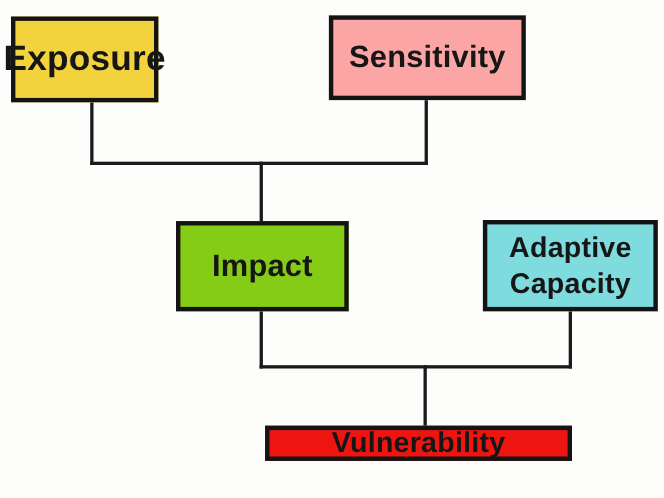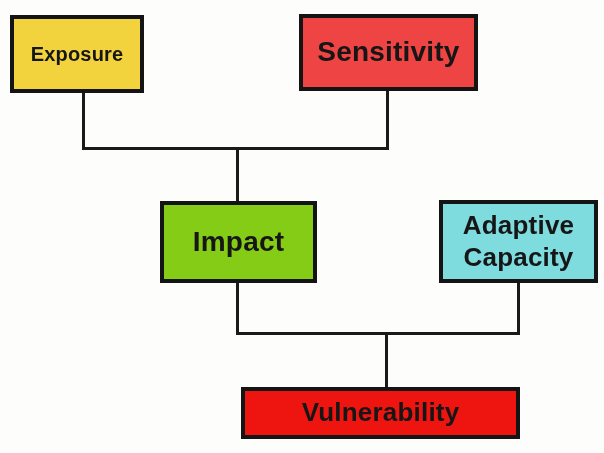--- a/index.html
+++ b/index.html
@@ -21,25 +21,25 @@
     border: 4px solid #141414;
     display: flex;
     align-items: center;
     justify-content: center;
     text-align: center;
     font-weight: bold;
     color: #161616;
     line-height: 1.22;
     letter-spacing: 0.2px;
   }
-  .node-exposure    { left: 10px;  top: 15px;  width: 134px; height: 78px; font-size: 20px; align-items: center; }
+  .node-exposure    { left: 10px;  top: 15px;  width: 134px; height: 78px; font-size: 32px; align-items: center; }
   .node-sensitivity { left: 299px; top: 14px;  width: 179px; height: 77px; font-size: 28px; }
   .node-impact      { left: 160px; top: 201px; width: 157px; height: 82px; font-size: 28px; }
   .node-adaptive    { left: 439px; top: 200px; width: 159px; height: 83px; font-size: 26px; padding: 16px 14px; }
-  .node-vulnerability { left: 241px; top: 387px; width: 279px; height: 52px; font-size: 26px; }
+  .node-vulnerability { left: 241px; top: 387px; width: 279px; height: 32px; font-size: 26px; }
   .connector {
     position: absolute;
     background: #1a1a1a;
   }
   
   .c-exposure-down    { left: 82px;  top: 93px;  width: 3px;   height: 57px; }
   .c-sensitivity-down { left: 386px; top: 91px;  width: 3px;   height: 59px; }
   .c-upper-horizontal { left: 82px;  top: 147px; width: 307px; height: 3px; }
   .c-to-impact        { left: 236px; top: 147px; width: 3px;   height: 54px; }
   
@@ -59,21 +59,21 @@
   <div class="connector c-to-impact"></div>
   <div class="connector c-impact-down"></div>
   <div class="connector c-adaptive-down"></div>
   <div class="connector c-lower-horizontal"></div>
   <div class="connector c-to-vulnerability"></div>
 
   <div class="node node-exposure" style="background-color: rgb(242, 211, 62);">
     <span>Exposure</span>
   </div>
 
-  <div class="node node-sensitivity" style="background-color: #ef4444;">
+  <div class="node node-sensitivity" style="background-color: #fca5a5;">
     <span>Sensitivity</span>
   </div>
 
   <div class="node node-impact" style="background-color: #84cc16;">
     <span>Impact</span>
   </div>
 
   <div class="node node-adaptive" style="background-color: rgb(126, 219, 222);">
     <span>Adaptive Capacity</span>
   </div>

